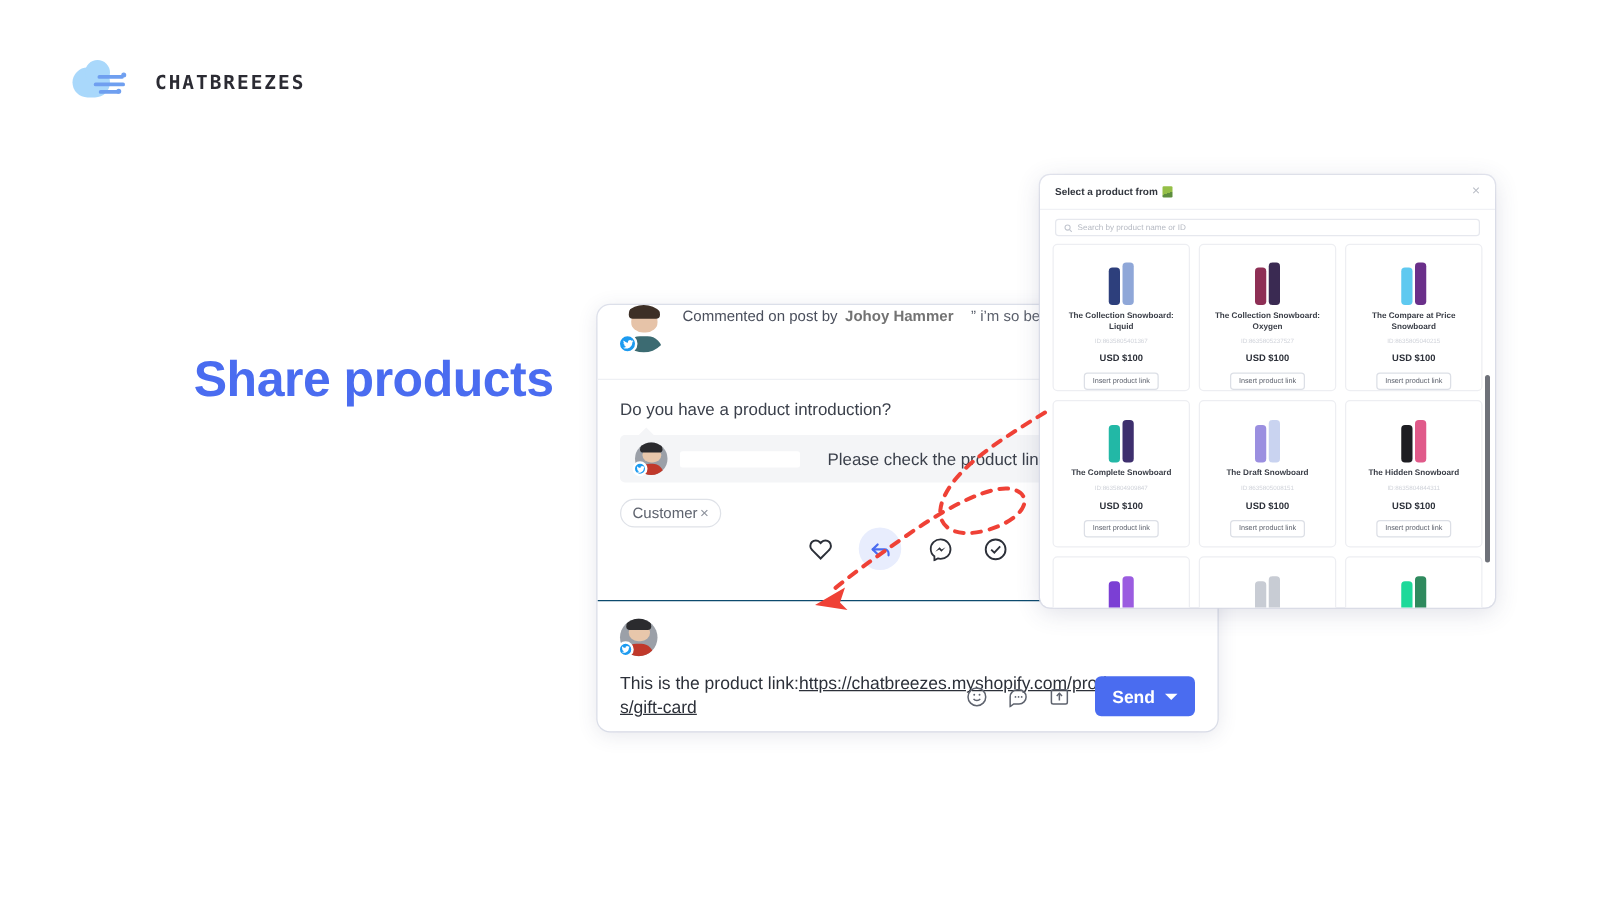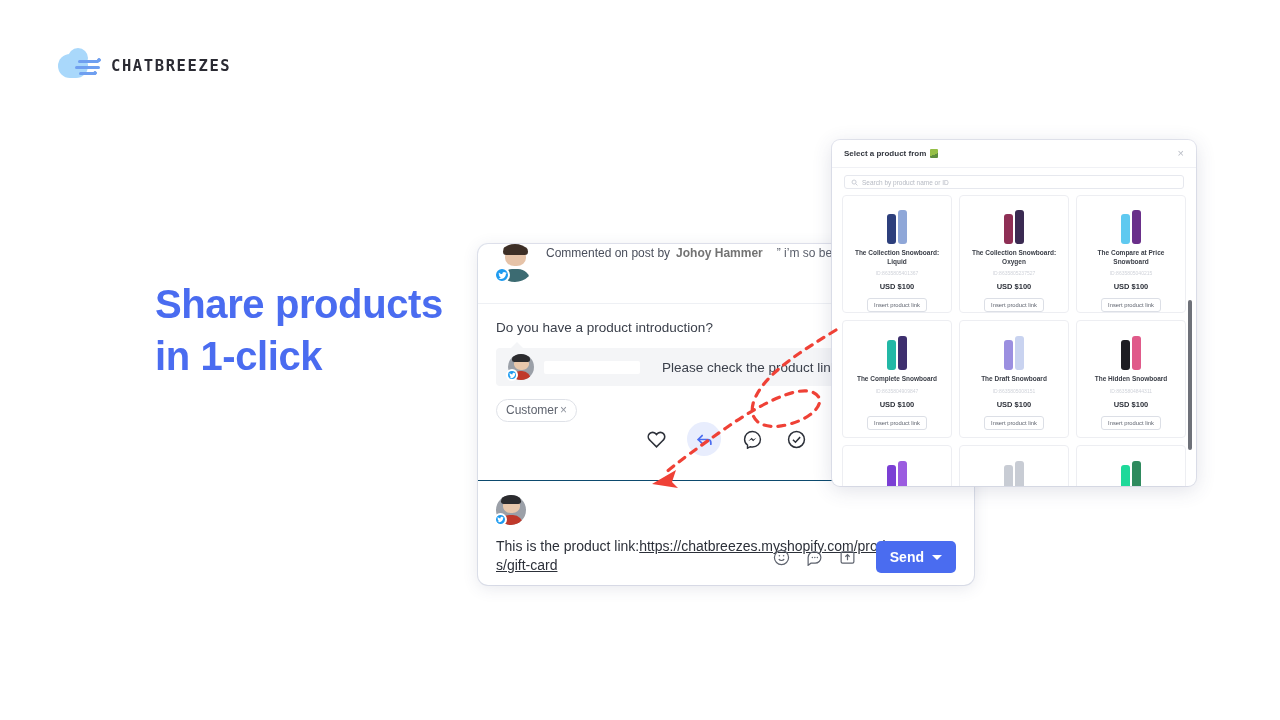--- a/index.html
+++ b/index.html
@@ -8,21 +8,21 @@
     background: #ffffff;
     font-family: "Liberation Sans", sans-serif;
     overflow: hidden;
   }
   #stage { position: relative; width: 1280px; height: 720px; background:#fff; }
 
   
   #logo-box {
     position: absolute; left: 48px; top: 40px;
     width: 192px; height: 52px;
-    display: flex; align-items: center; gap: 9px;
+    display: flex; align-items: center; gap: 22px;
     padding-left: 10px;
   }
   #logo-mark { position: relative; width: 44px; height: 28px; flex: none; }
   #logo-cloud {
     position: absolute; left: 0; top: 2px;
     width: 30px; height: 24px; border-radius: 13px 13px 13px 13px;
     background: #a9d8fb;
   }
   #logo-cloud:after {
     content:""; position:absolute; left:10px; top:-6px;
@@ -270,21 +270,20 @@
       <div class="wind w2"></div>
       <div class="wind w3"></div>
       <div class="wind-dot d1"></div>
       <div class="wind-dot d2"></div>
     </div>
     <div id="logo-text">CHATBREEZES</div>
   </div>
 
   <div id="headline">
     <div>Share products</div>
-    <div>in 1-click</div>
   </div>
 
   <div id="conv-card">
 
     <div id="conv-header">
       <div class="avatar">
         <div class="face">
             <div class="body"></div>
           </div>
         <div class="tw-badge">

